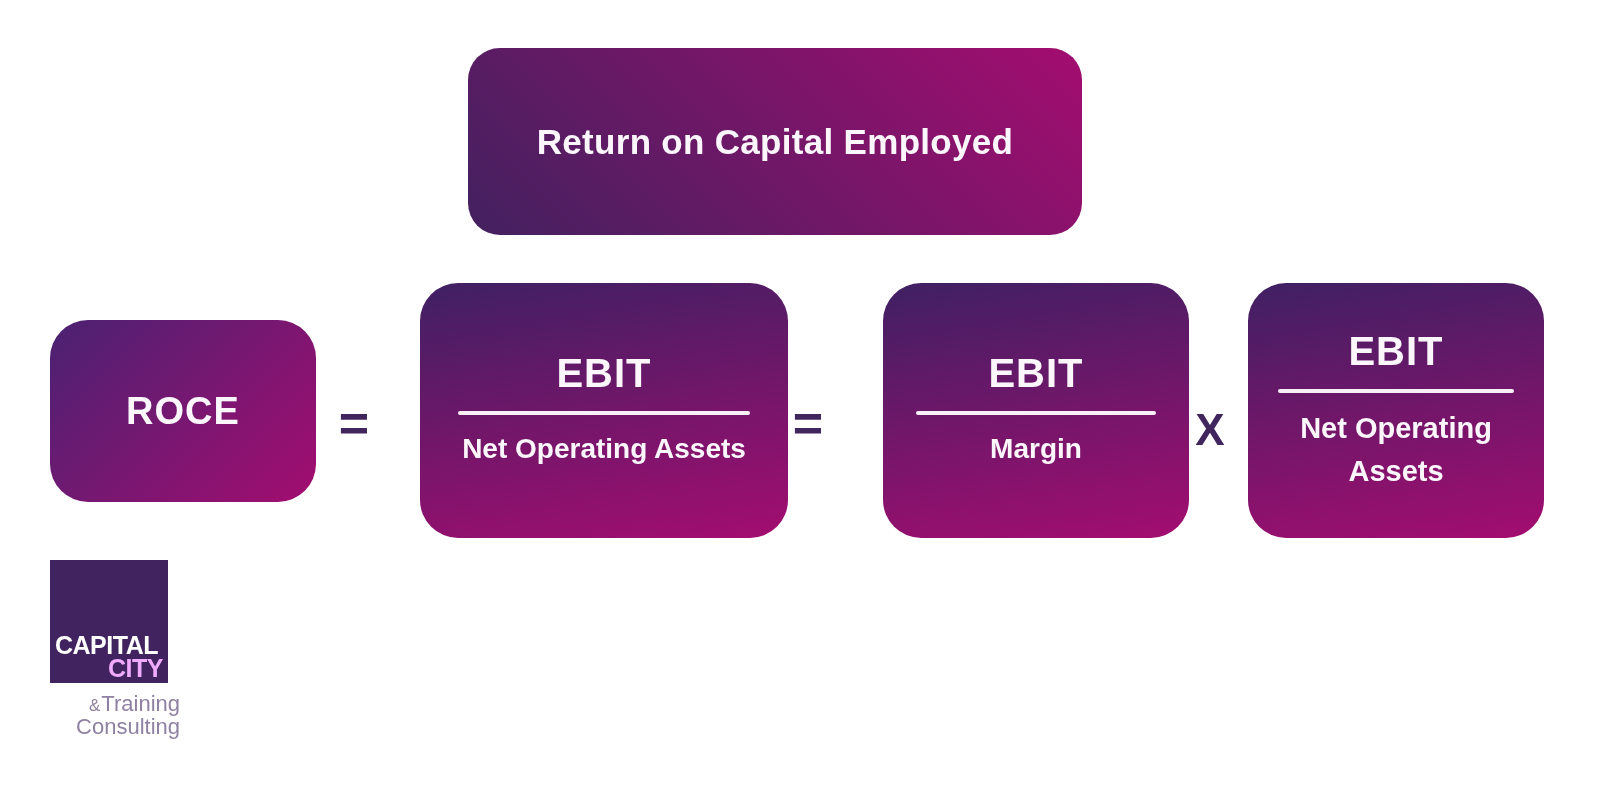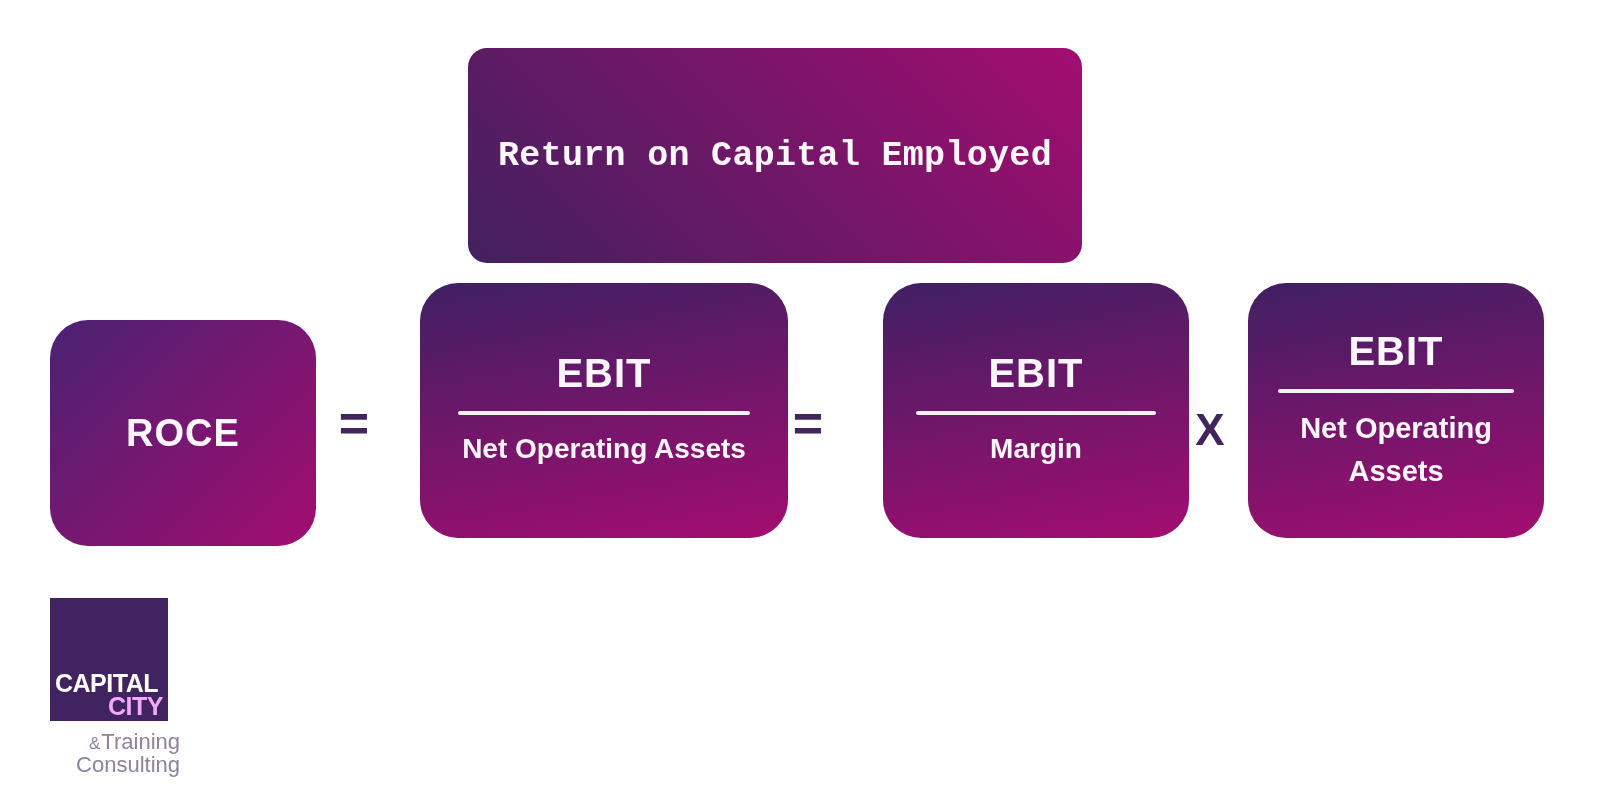--- a/index.html
+++ b/index.html
@@ -19,30 +19,29 @@
     position: absolute;
     display: flex;
     align-items: center;
     justify-content: center;
     color: #fbf6fb;
     font-weight: bold;
     box-sizing: border-box;
   }
   .title-box {
     left: 468px; top: 48px;
-    width: 614px; height: 215px;
-    border-radius: 19px;
+    width: 614px; height: 187px;
+    border-radius: 32px;
     background: linear-gradient(225deg, var(--magenta, #a30d70) 0%, var(--purple-dark, #42215f) 100%);
     font-size: 35px;
     letter-spacing: 0.3px;
-    font-family: Liberation Mono, monospace;
   }
   .roce-box {
     left: 50px; top: 320px;
-    width: 266px; height: 226px;
+    width: 266px; height: 182px;
     border-radius: 38px;
     background: linear-gradient(135deg, var(--purple-roce, #4a2272) 0%, var(--magenta, #a30d70) 100%);
     font-size: 38px;
     letter-spacing: 1px;
   }
   .frac-box {
     flex-direction: column;
     top: 283px;
     height: 255px;
     border-radius: 38px;
@@ -99,21 +98,21 @@
     justify-content: center;
     color: var(--operator-text, #41265e);
     font-weight: bold;
     font-size: 25px;
     white-space: nowrap;
   }
   .cap3 { left: 845px;  width: 326px; }
   .cap4 { left: 1190px; width: 336px; }
   .logo {
     position: absolute;
-    left: 50px; top: 598px;
+    left: 50px; top: 560px;
     width: 130px;
   }
   .logo-square {
     width: 118px; height: 123px;
     background: var(--logo-square, #41245f);
     display: flex;
     flex-direction: column;
     justify-content: flex-end;
     padding: 0 5px 3px 5px;
     box-sizing: border-box;

